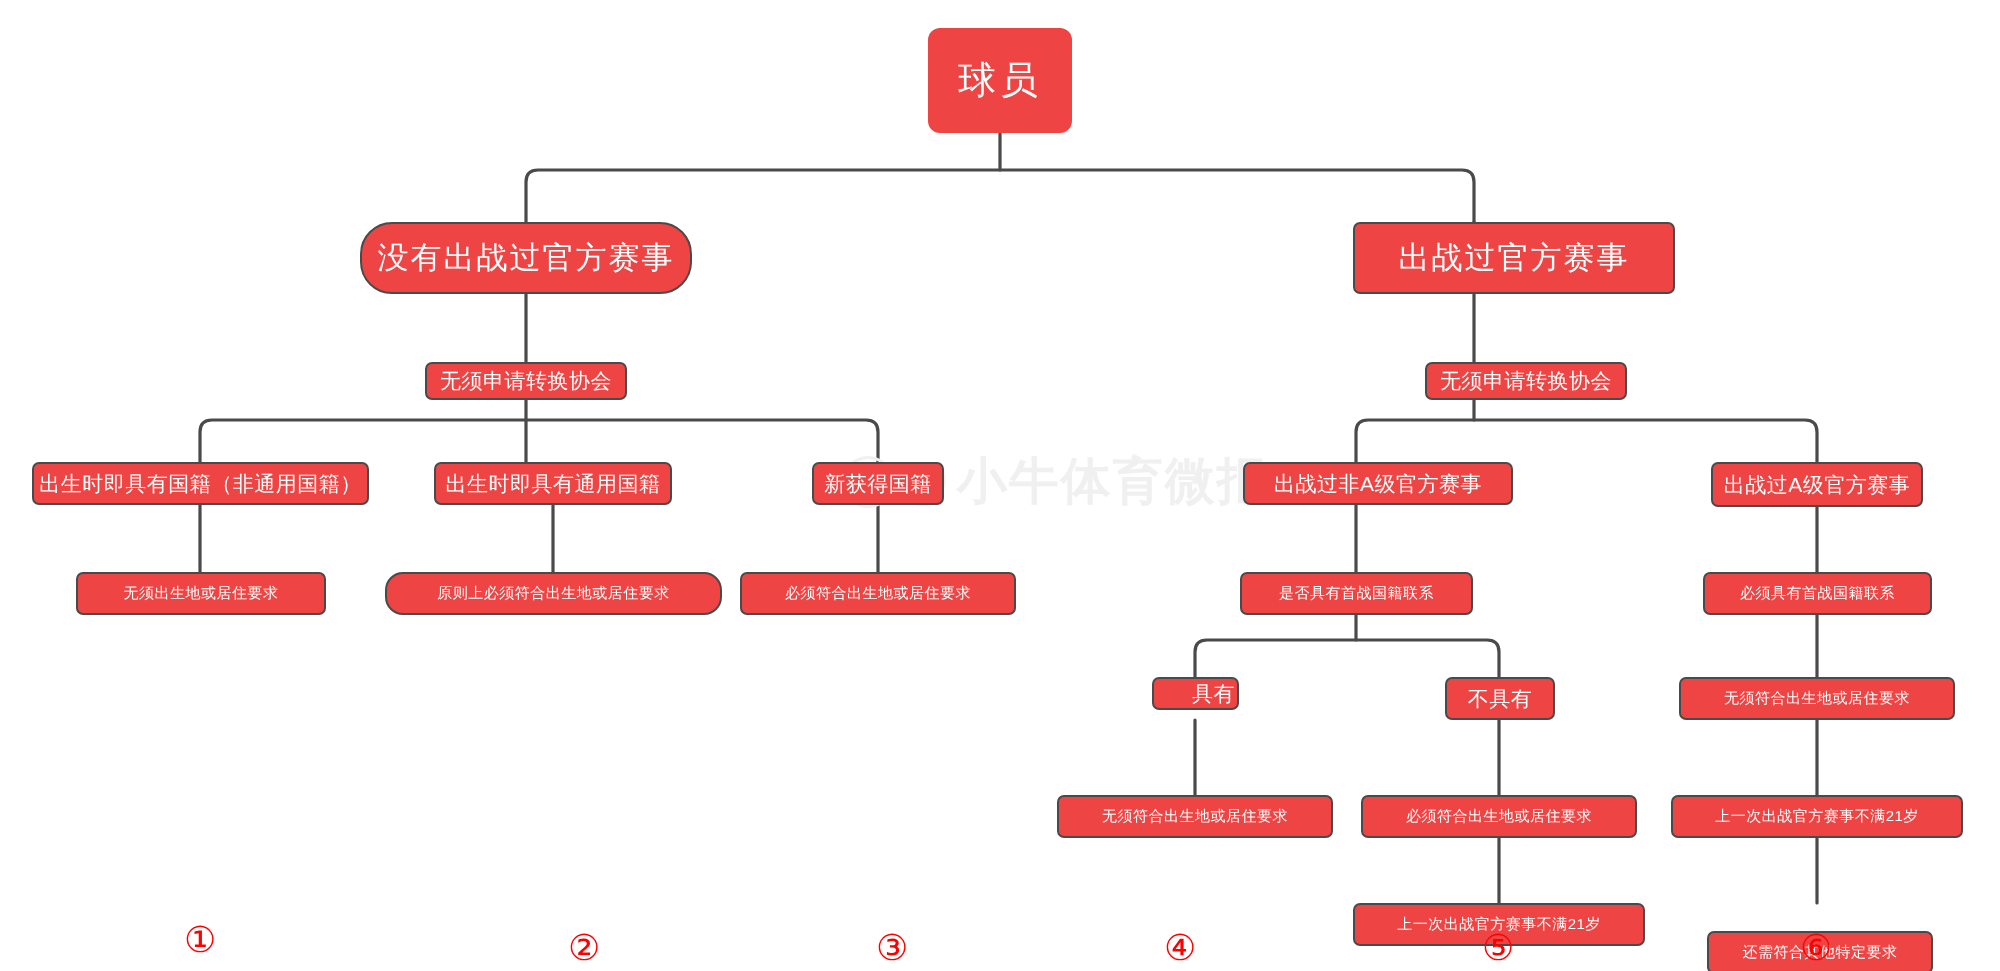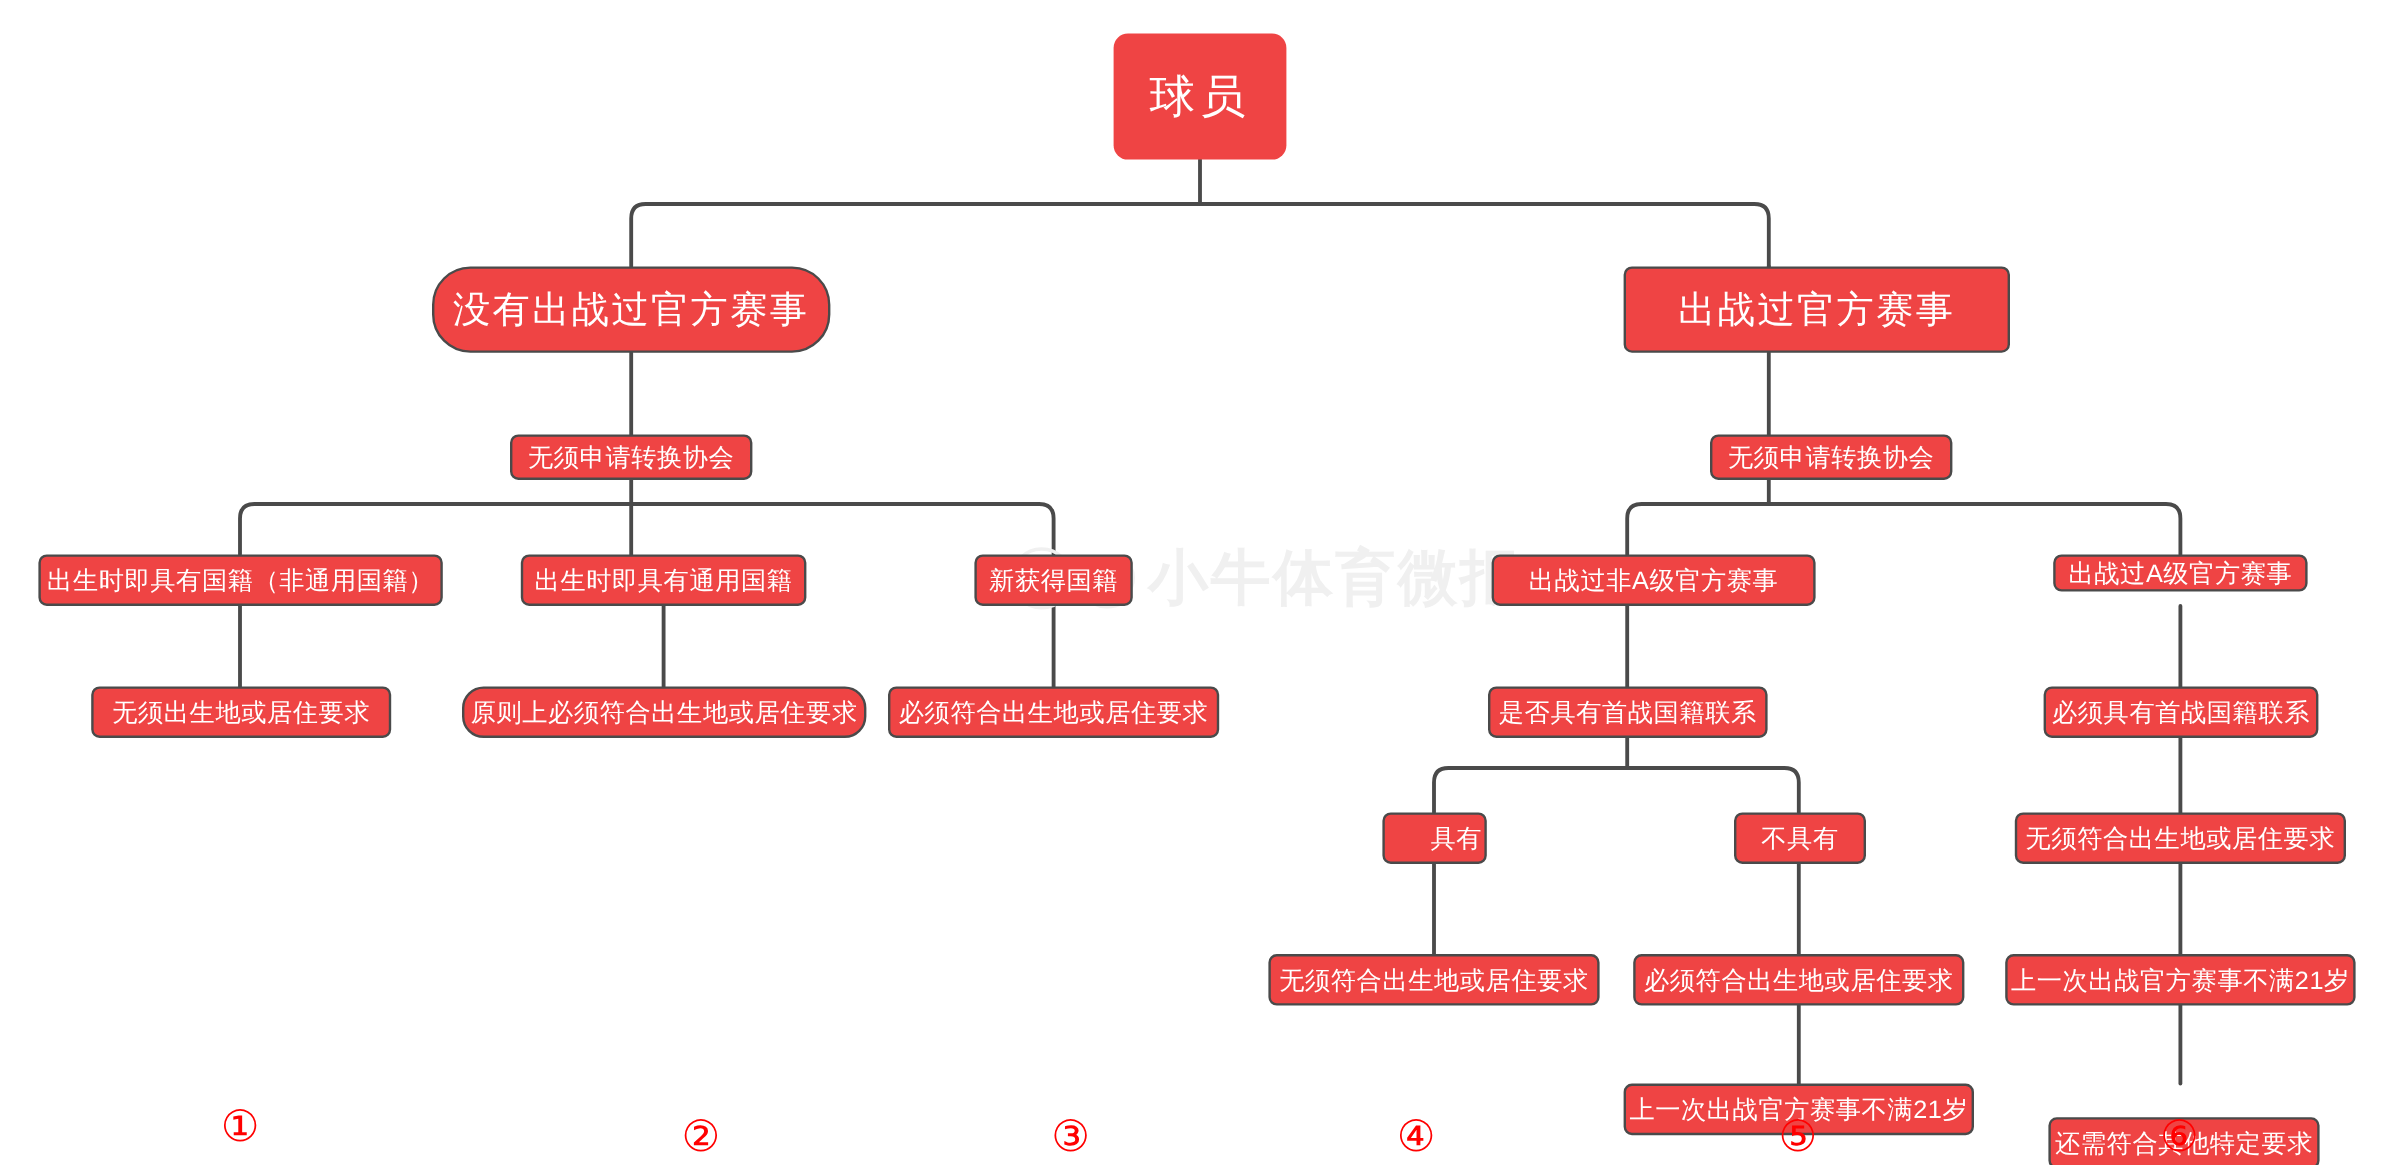--- a/index.html
+++ b/index.html
@@ -25,21 +25,21 @@
   }
   .node.root{
     border-radius:12px;
     border:none;
     font-size:38px;
     letter-spacing:4px;
   }
   .node.lvl2{font-size:31px;letter-spacing:2px;}
   .node.lvl3{font-size:21px;}
   .node.lvl4{font-size:21px;}
-  .node.lvl5{font-size:21px;}
+  .node.lvl5{font-size:15px;}
   .node.small{font-size:21px;}
 
   .marker{
     position:absolute;
     color:#ff0000;
     font-size:36px;
     line-height:1;
     font-family:"DejaVu Sans",sans-serif;
     z-index:4;
   }
@@ -129,30 +129,30 @@
   <div class="node lvl2" style="left:1353px;top:222px;width:322px;height:72px;">出战过官方赛事</div>
 
   <div class="node lvl3" style="left:425px;top:362px;width:202px;height:38px;">无须申请转换协会</div>
   <div class="node lvl3" style="left:1425px;top:362px;width:202px;height:38px;">无须申请转换协会</div>
 
   <div class="node lvl4" style="left:32px;top:462px;width:337px;height:43px;">出生时即具有国籍（非通用国籍）</div>
   <div class="node lvl4" style="left:434px;top:462px;width:238px;height:43px;">出生时即具有通用国籍</div>
   <div class="node lvl4" style="left:812px;top:462px;width:132px;height:43px;">新获得国籍</div>
 
   <div class="node lvl4" style="left:1243px;top:462px;width:270px;height:43px;">出战过非A级官方赛事</div>
-  <div class="node lvl4" style="left:1711px;top:462px;width:212px;height:31px;text-align:center;">出战过A级官方赛事</div>
+  <div class="node lvl4" style="left:1711px;top:462px;width:212px;height:45px;text-align:center;">出战过A级官方赛事</div>
 
   <div class="node lvl5" style="left:76px;top:572px;width:250px;height:43px;">无须出生地或居住要求</div>
   <div class="node lvl5" style="left:385px;top:572px;width:337px;height:43px;border-radius:18px;">原则上必须符合出生地或居住要求</div>
   <div class="node lvl5" style="left:740px;top:572px;width:276px;height:43px;">必须符合出生地或居住要求</div>
 
   <div class="node lvl5" style="left:1240px;top:572px;width:233px;height:43px;">是否具有首战国籍联系</div>
   <div class="node lvl5" style="left:1703px;top:572px;width:229px;height:43px;">必须具有首战国籍联系</div>
 
-  <div class="node small" style="left:1152px;top:677px;width:87px;height:43px;padding-left:36px;">具有</div>
+  <div class="node small" style="left:1152px;top:677px;width:87px;height:33px;padding-left:36px;">具有</div>
   <div class="node small" style="left:1445px;top:677px;width:110px;height:43px;">不具有</div>
   <div class="node lvl5" style="left:1679px;top:677px;width:276px;height:43px;">无须符合出生地或居住要求</div>
 
   <div class="node lvl5" style="left:1057px;top:795px;width:276px;height:43px;">无须符合出生地或居住要求</div>
   <div class="node lvl5" style="left:1361px;top:795px;width:276px;height:43px;">必须符合出生地或居住要求</div>
   <div class="node lvl5" style="left:1671px;top:795px;width:292px;height:43px;">上一次出战官方赛事不满21岁</div>
 
   <div class="node lvl5" style="left:1353px;top:903px;width:292px;height:43px;">上一次出战官方赛事不满21岁</div>
   <div class="node lvl5" style="left:1707px;top:903px;width:226px;height:43px;margin-top:28px;">还需符合其他特定要求</div>
 

